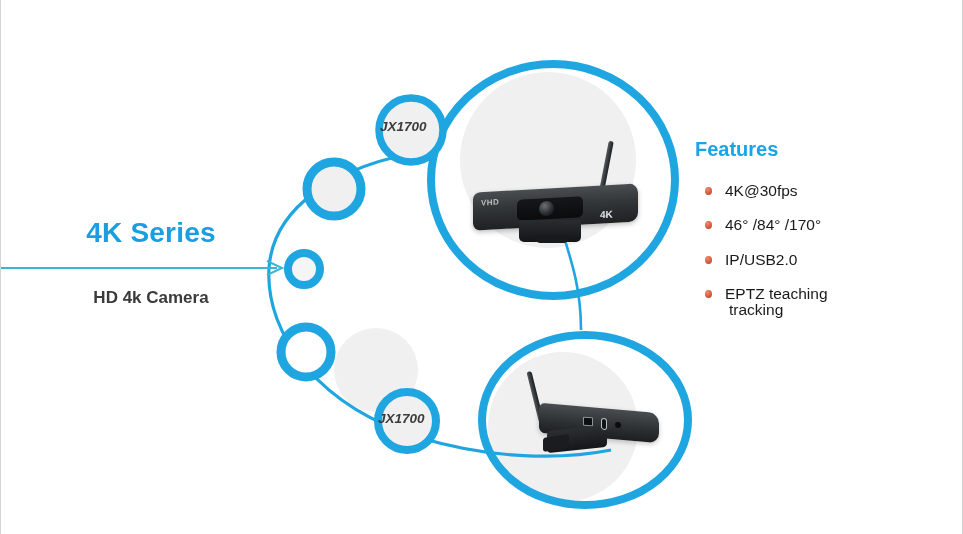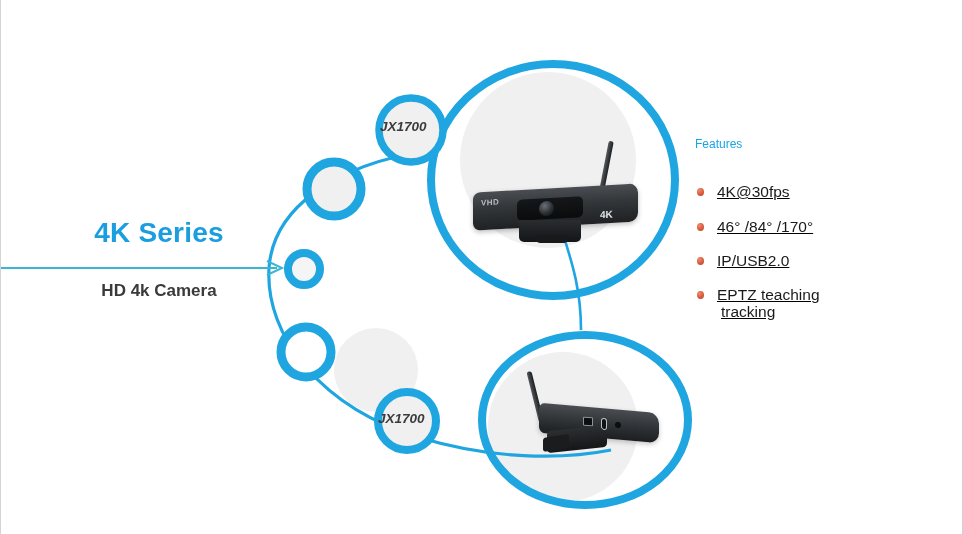--- a/index.html
+++ b/index.html
@@ -37,63 +37,62 @@
     top: 0;
     width: 963px;
     height: 534px;
     z-index: 2;
     pointer-events: none;
   }
 
   
   .title-block {
     position: absolute;
-    left: 8px;
+    left: 0;
     top: 218px;
     width: 300px;
     z-index: 5;
     text-align: center;
   }
   .series-title {
     font-size: 28px;
     font-weight: bold;
     color: #1a9ee0;
     letter-spacing: 0.2px;
     margin: 0;
     line-height: 1.1;
   }
   .sub-title {
     font-size: 17px;
     font-weight: bold;
     color: #3a3a3a;
-    margin: 5px;
+    margin: 12px;
     padding-top: 28px;
     line-height: 1.1;
   }
 
   
   .features-panel {
     position: absolute;
     left: 694px;
     top: 138px;
     width: 260px;
     z-index: 6;
   }
   .features-heading {
-    font-size: 12px;
-    font-weight: normal;
+    font-size: 20px;
+    font-weight: bold;
     color: #18a4e8;
-    margin: 0 0 32px 0;
+    margin: 0 0 22px 0;
     line-height: 1.1;
   }
   .feature-list {
     list-style: none;
-    margin: 0;
+    margin: 8px;
     padding: 0;
-    text-decoration: underline;
   }
   .feature-item {
     position: relative;
     padding-left: 22px;
     margin-bottom: 17px;
     font-size: 15.5px;
     color: #1a1a1a;
     line-height: 1.12;
   }
   .feature-item .dot {

